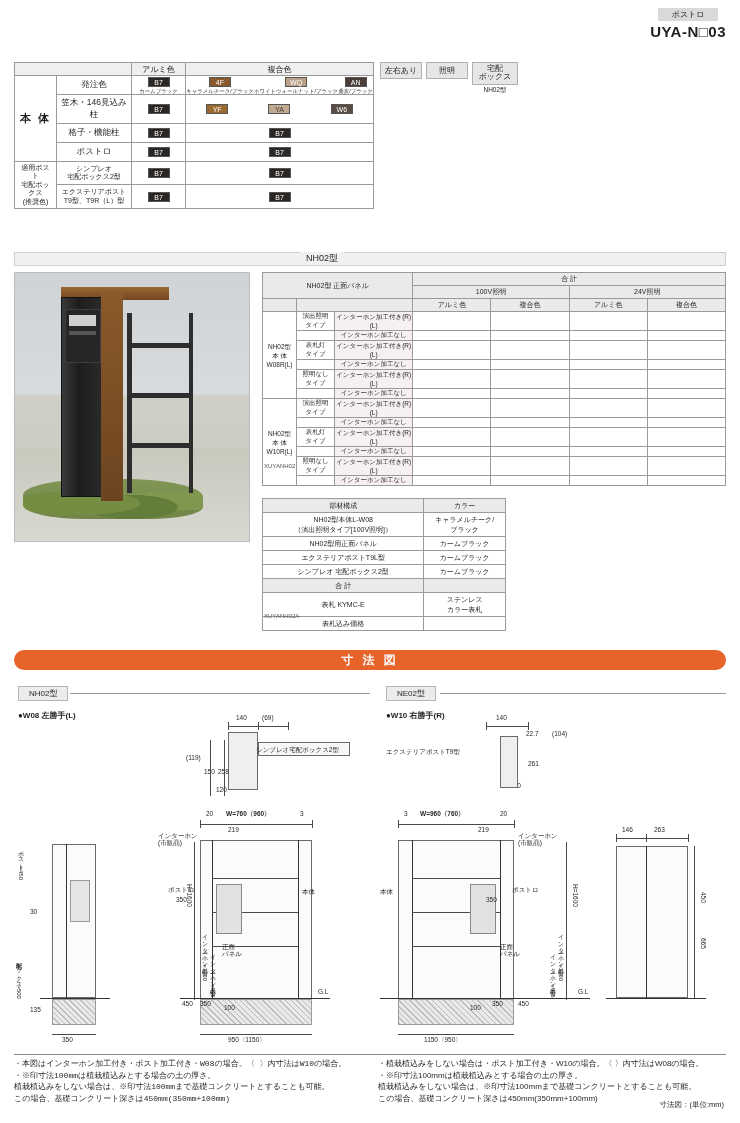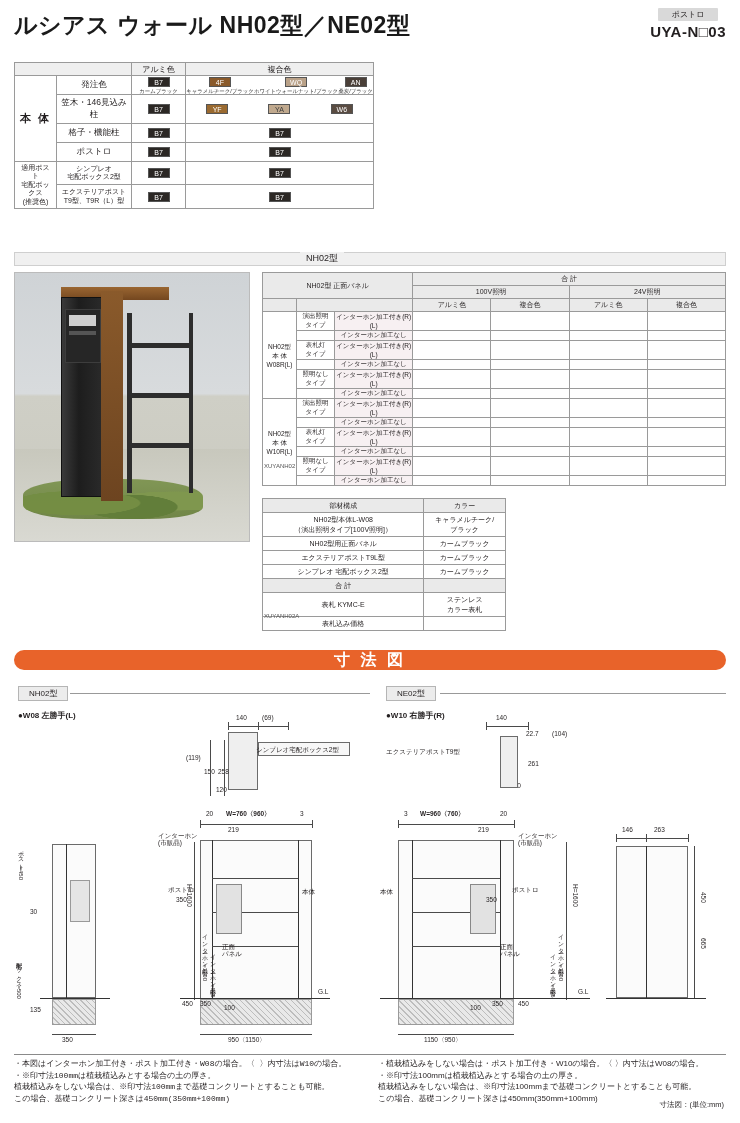--- a/index.html
+++ b/index.html
@@ -123,21 +123,21 @@
   
   .parts { position:absolute; left:262px; top:498px; width:244px; font-size:7px; }
   .parts td, .parts th { border:1px solid #9a9a9a; padding:1.5px 2px; text-align:center; vertical-align:middle; }
   .parts .gray { background:#eaeaea; }
   .parts .left { text-align:center; }
   .parts-code { position:absolute; left:264px; top:613px; font-size:6px; color:#555; }
 
   
   .sec-band {
     position:absolute; left:14px; top:650px; width:712px; height:20px;
-    background:#e8632a; color:#fff; font-size:16px; font-weight:bold;
+    background:#e8632a; color:#fff; font-size:12px; font-weight:bold;
     display:flex; align-items:center; justify-content:center; letter-spacing:3px;
     border-radius:10px;
   }
   .sub-tag {
     position:absolute; font-size:8px; background:#ececec; border:1px solid #b5b5b5;
     padding:1px 10px;
   }
   .hline { position:absolute; height:1px; background:#999; }
 
   .lbl-abs { position:absolute; font-size:8px; white-space:nowrap; }
@@ -162,21 +162,20 @@
   
   .notes { position:absolute; font-size:8px; line-height:1.45; }
   .foot-rule { position:absolute; left:14px; top:1054px; width:712px; height:1px; background:#8a8a8a; }
   .unit-note { position:absolute; right:16px; top:1100px; font-size:7.5px; }
 </style>
 </head>
 <body>
 
 <div class="page">
 
-  <div class="title">ルシアス ウォール NH02型／NE02型</div>
   <div class="code-box">
     <div class="code-label">ポストロ</div>
     <div class="code-value">UYA-N□03</div>
   </div>
 
   <table class="ctab">
     <tbody>
         <tr>
       <td class="hdr" colspan="2" style="width:118px;"></td>
       <td class="hdr" style="width:54px;">アルミ色</td>
@@ -256,20 +255,33 @@
       <td class="swatch-cell">
         <div class="sw" style="background:#2b2724">B7</div>
       </td>
       <td class="swatch-cell">
         <div class="sw" style="background:#2b2724">B7</div>
       </td>
     </tr>
   </tbody>
     </table>
 
+  <div class="tr-boxes">
+    <div class="tr-box">
+      <div class="cap">左右あり</div>
+    </div>
+    <div class="tr-box">
+      <div class="cap">照明</div>
+    </div>
+    <div class="tr-box wide">
+      <div class="cap2" style="white-space:pre-line;">宅配
+ボックス</div>
+      <div class="sub">NH02型</div>
+    </div>
+  </div>
 
   <div class="band"></div>
   <div class="band-label">NH02型</div>
 
   <div class="photo">
     <div class="ground"></div>
     <div class="grass"></div>
     <div class="woodtop"></div>
     <div class="pillar"></div>
     <div class="wood"></div>

